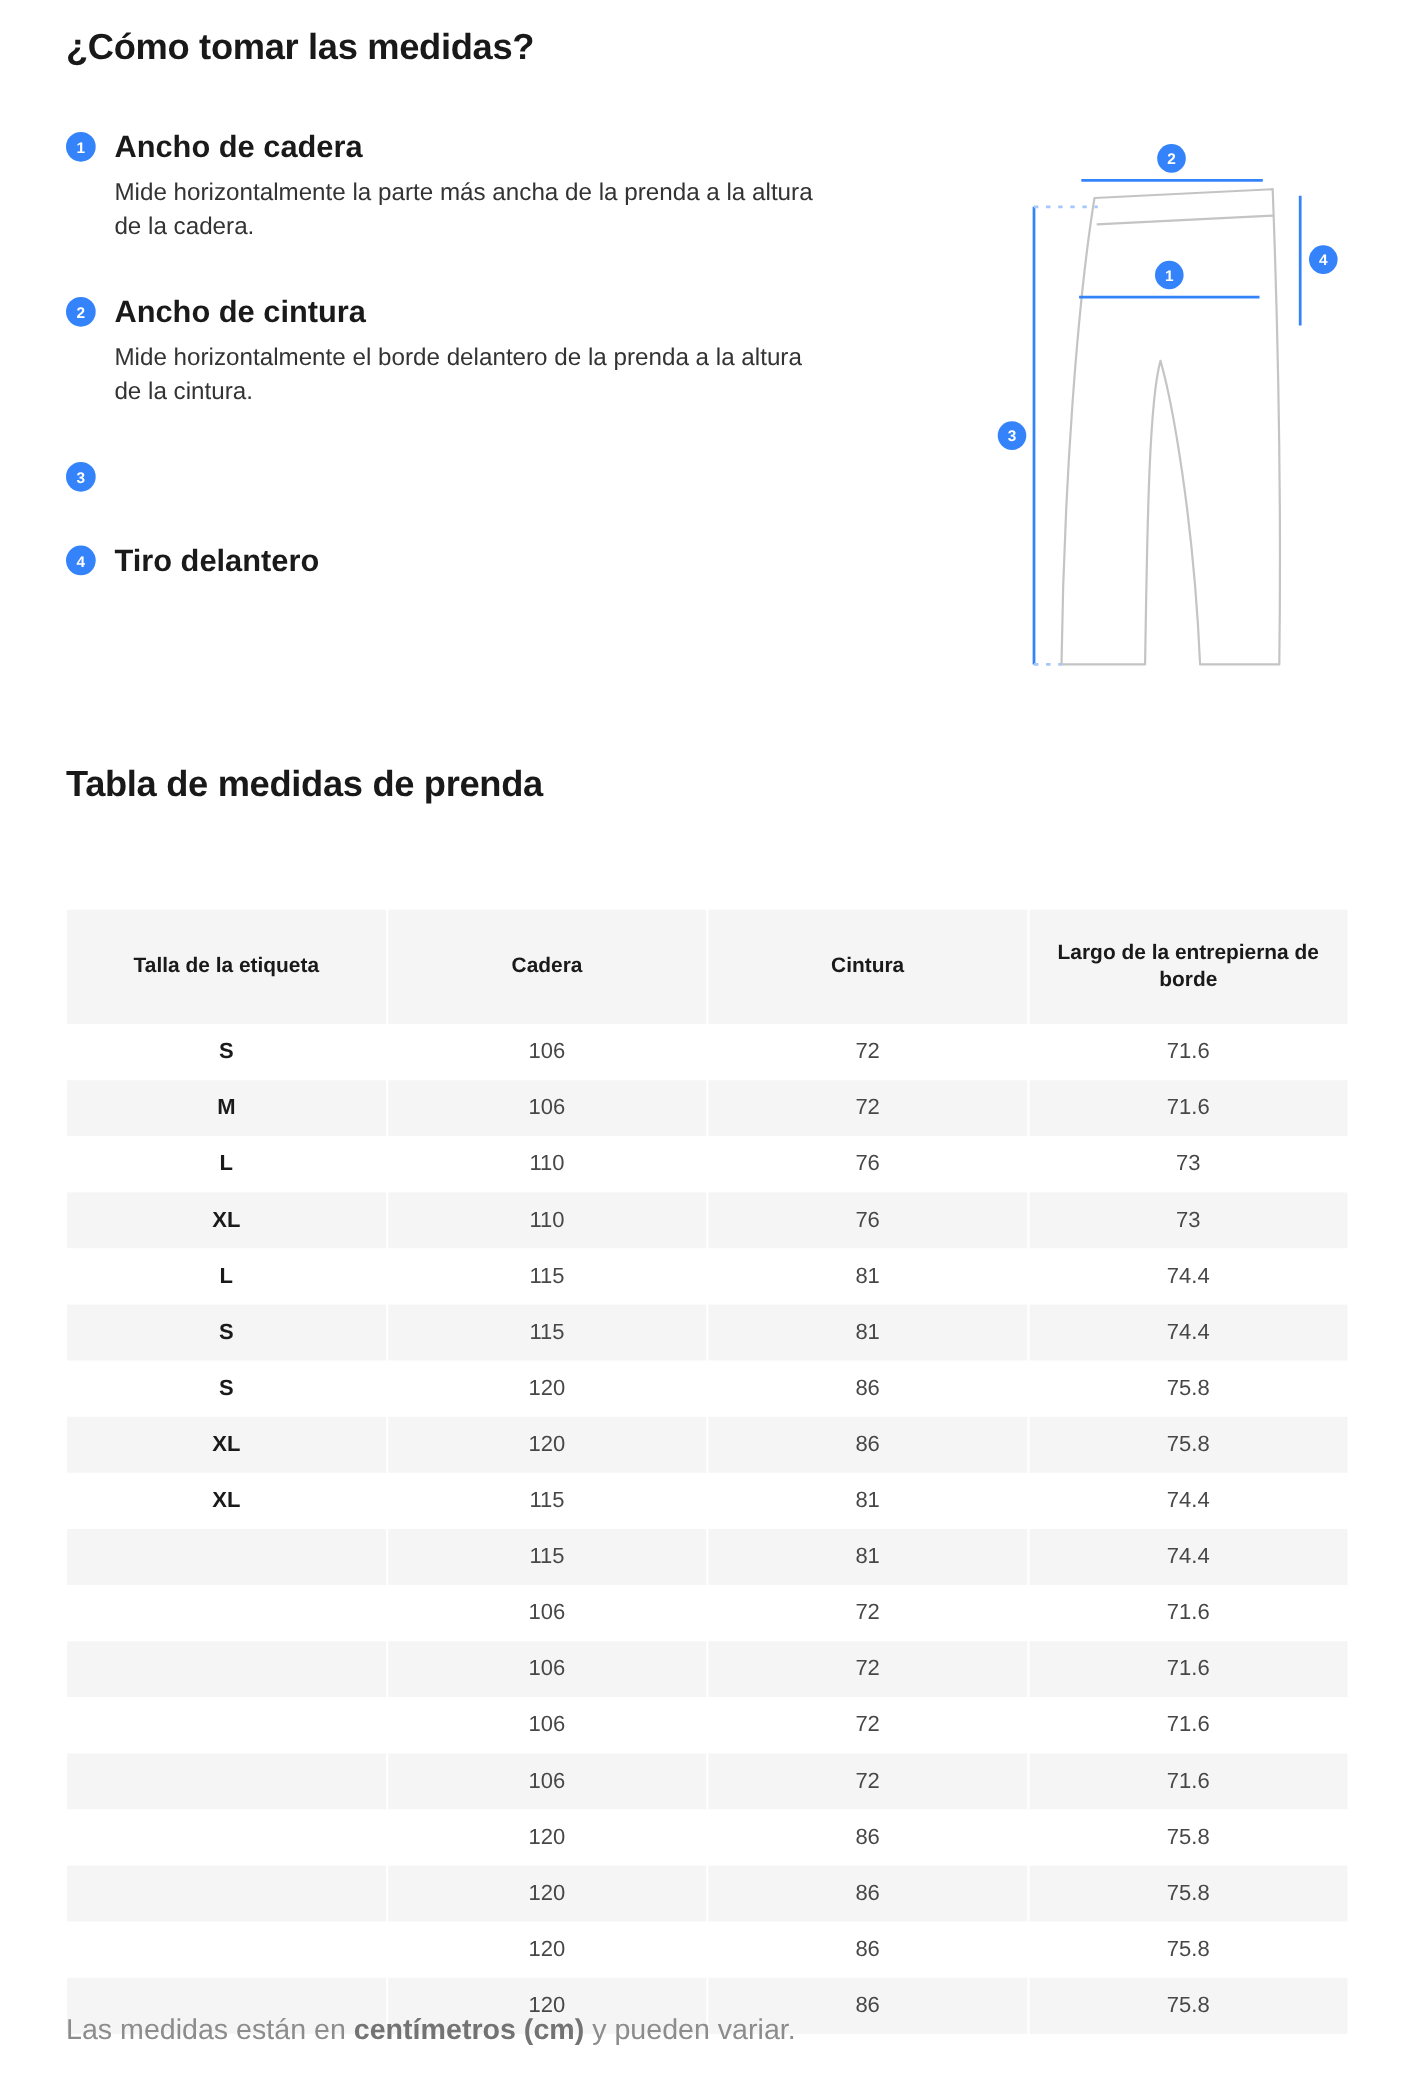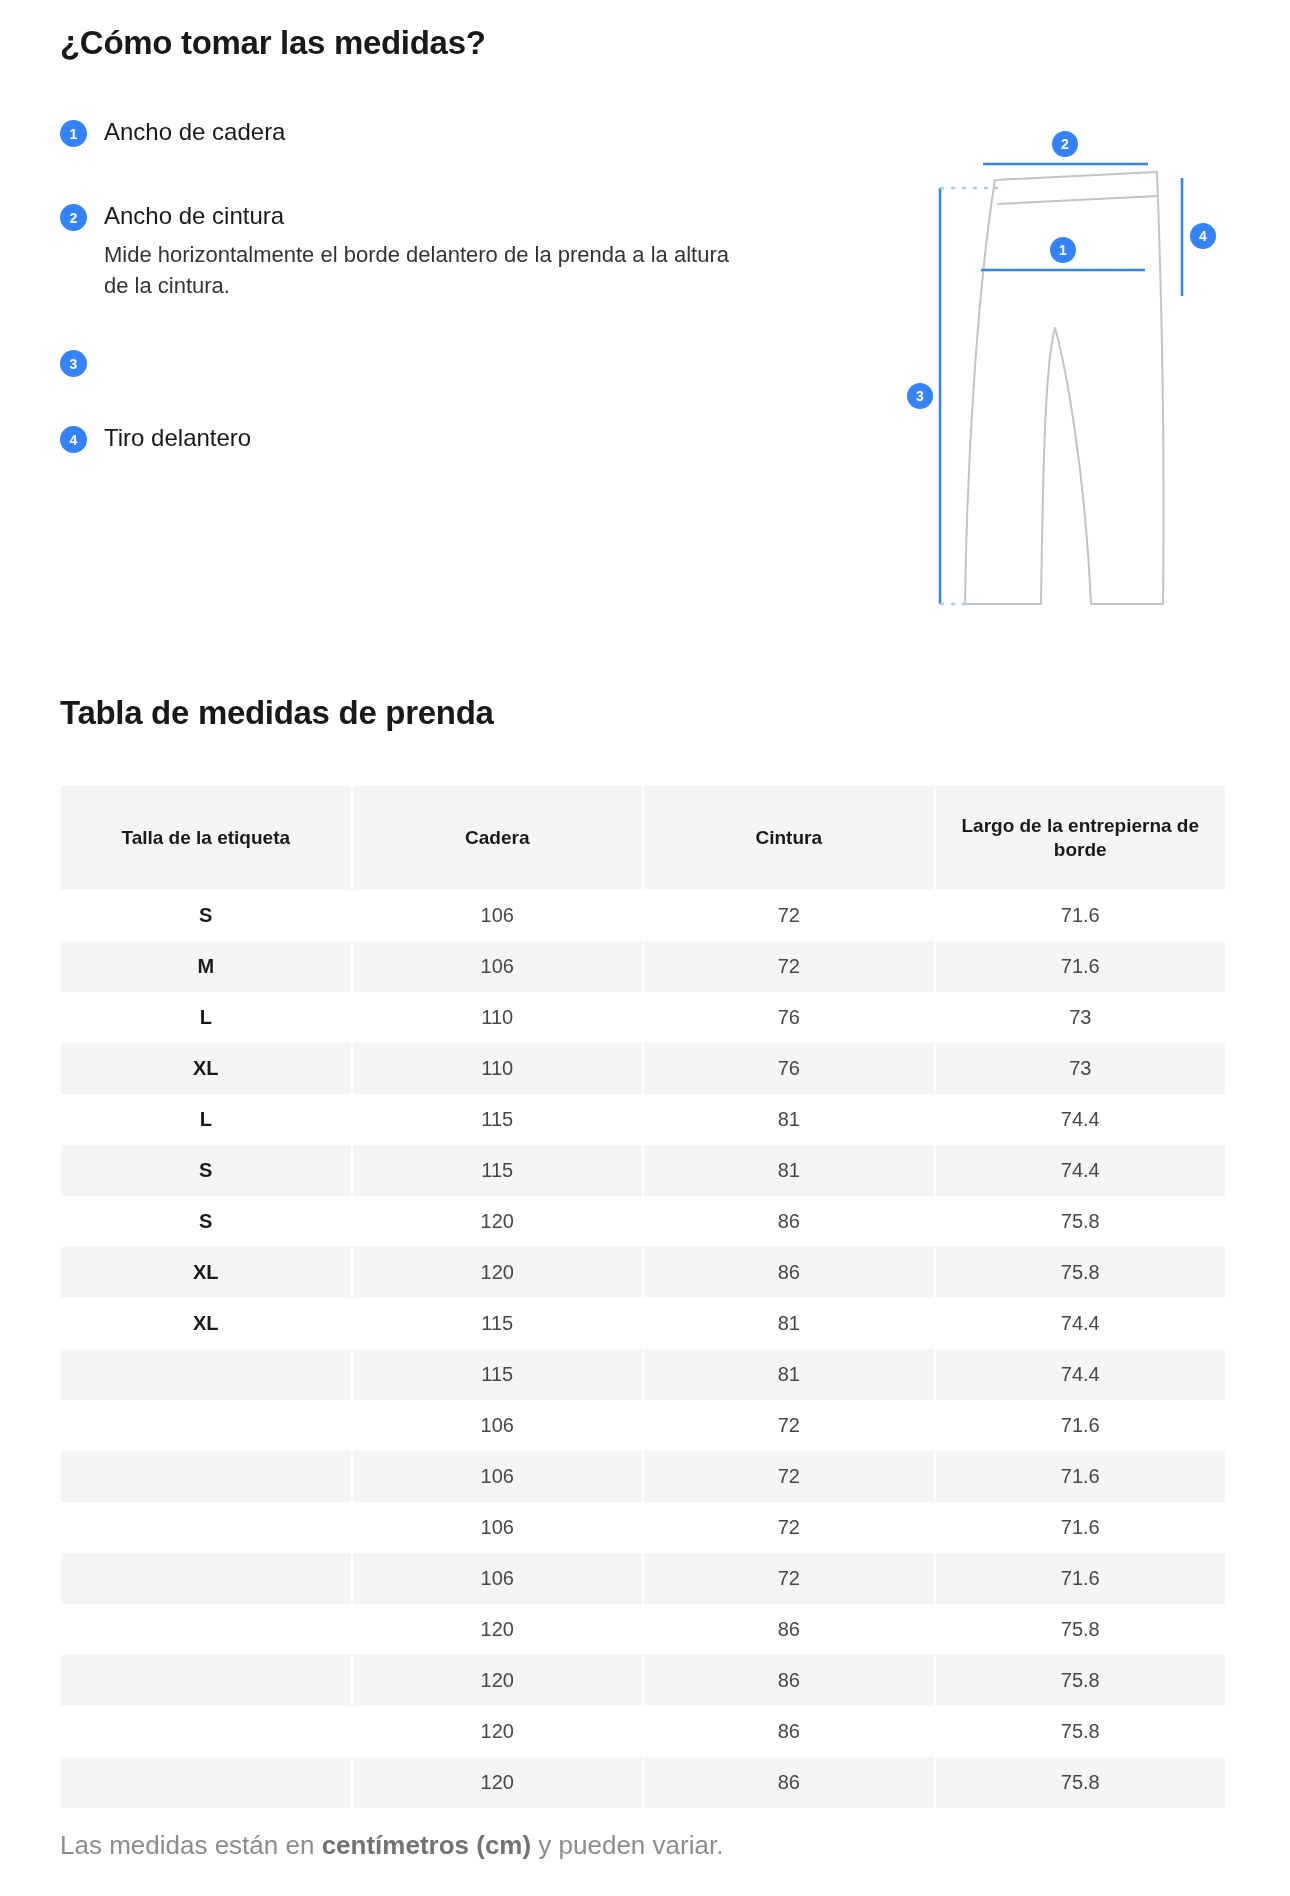--- a/index.html
+++ b/index.html
@@ -17,34 +17,34 @@
   #how-to-title{top:24px;}
   #table-title{top:694px;}
 
   
   .instructions{position:absolute;left:60px;top:118px;width:700px;margin:0;padding:0;list-style:none;}
   .step{display:flex;align-items:flex-start;margin-bottom:47px;}
   .badge{flex:0 0 auto;width:27px;height:27px;border-radius:50%;background:var(--accent);
          color:#fff;font-size:14px;font-weight:bold;display:flex;align-items:center;
          justify-content:center;margin-top:2px;}
   .step-text{margin-left:17px;}
-  .step-title{font-size:24px;font-weight:normal;color:#1a1a1a;margin-bottom:9px;}
+  .step-title{font-size:28px;font-weight:bold;color:#1a1a1a;margin-bottom:9px;}
   .step-desc{font-size:22px;color:#333;line-height:31px;max-width:655px;}
 
   
   .diagram{position:absolute;left:895px;top:128px;width:330px;height:500px;}
   .diagram svg{display:block;}
   .outline{fill:none;stroke:var(--outline);stroke-width:2;stroke-linejoin:round;}
   .blue{stroke:var(--accent);stroke-width:2.5;}
   .dash{stroke:#a5c7fd;stroke-width:2.5;stroke-dasharray:4 7;}
   .marker circle{fill:var(--accent);}
   .marker text{fill:#fff;font-size:14px;font-weight:bold;text-anchor:middle;}
 
   
-  .size-table{position:absolute;left:59px;top:786px;width:1168px;
+  .size-table{position:absolute;left:59px;top:827px;width:1168px;
               border-collapse:separate;border-spacing:2px 0;table-layout:fixed;}
   .size-table th{height:104px;background:var(--row-alt);font-size:19px;font-weight:bold;
                  color:#1a1a1a;text-align:center;vertical-align:middle;padding:0 10px;line-height:24px;}
   .size-table td{height:51px;text-align:center;vertical-align:middle;font-size:20px;
                  color:#474747;padding:0;background:#fff;}
   .size-table tr.alt td{background:var(--row-alt);}
   .size-table td.size-cell{font-weight:bold;color:#1a1a1a;}
 
   .footnote{position:absolute;left:60px;top:1830px;margin:0;font-size:26px;color:#8c8c8c;}
   .footnote strong{color:#737373;font-weight:bold;}
@@ -54,20 +54,21 @@
 
 <div class="page">
 
   <h1 class="page-title" id="how-to-title">¿Cómo tomar las medidas?</h1>
 
   <ol class="instructions" id="instructions">
       <li class="step">
         <span class="badge">1</span>
         <div class="step-text">
           <div class="step-title">Ancho de cadera</div>
+          <div class="step-desc">Mide horizontalmente la parte más ancha de la prenda a la altura de la cadera.</div>
         </div>
       </li>
       <li class="step">
         <span class="badge">2</span>
         <div class="step-text">
           <div class="step-title">Ancho de cintura</div>
           <div class="step-desc">Mide horizontalmente el borde delantero de la prenda a la altura de la cintura.</div>
         </div>
       </li>
       <li class="step">

